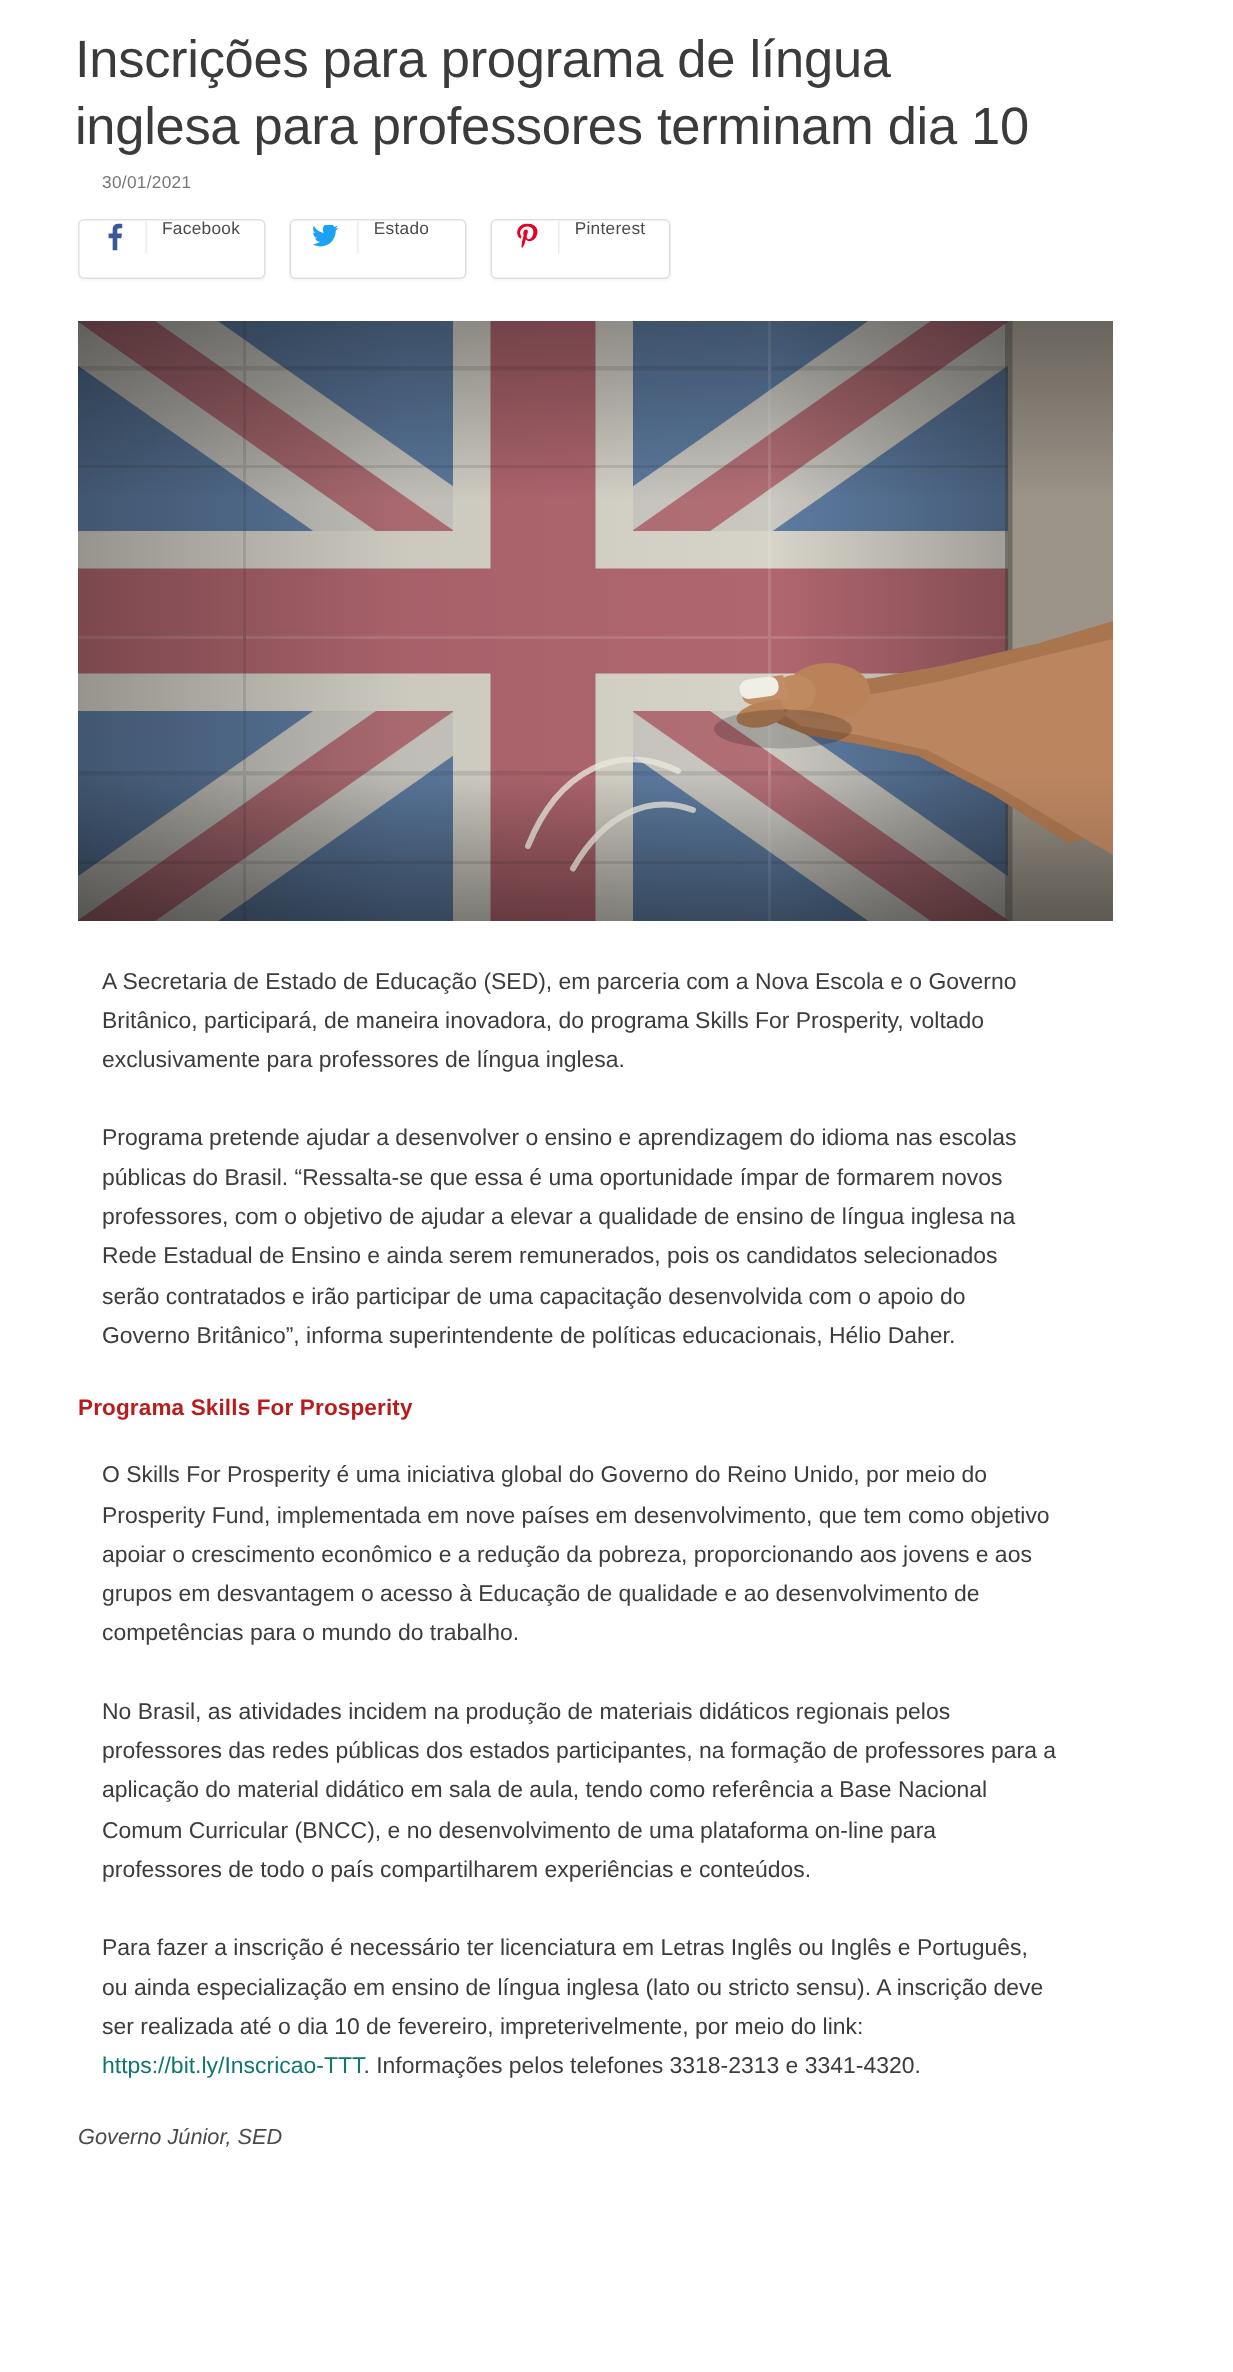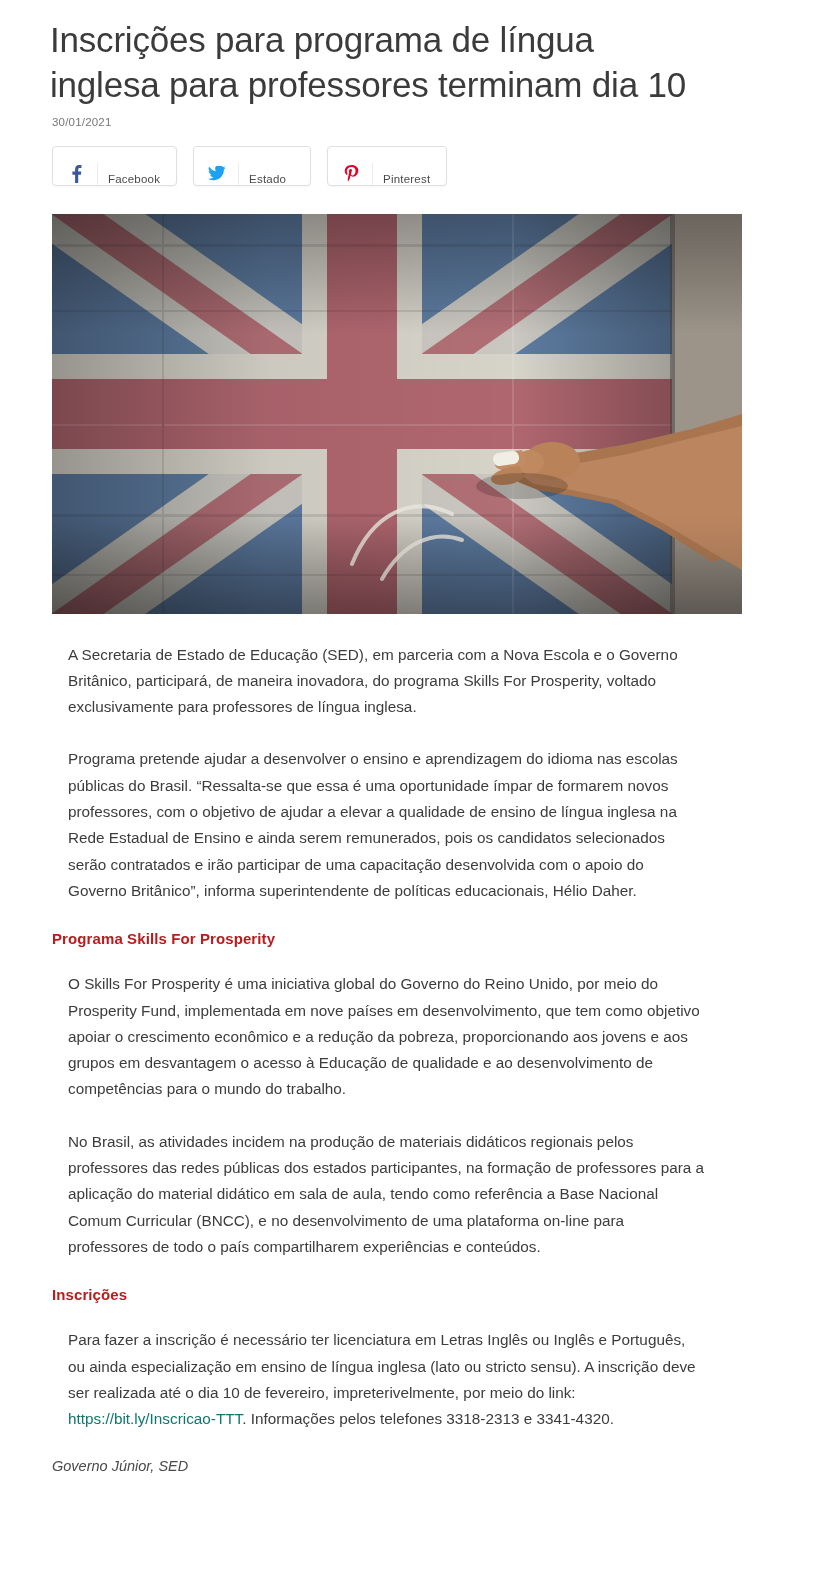--- a/index.html
+++ b/index.html
@@ -25,31 +25,31 @@
     line-height: 1.28;
     font-weight: 400;
     color: #3b3b3b;
     margin: 0 0 8px 0;
     letter-spacing: -0.2px;
     max-width: 660px;
   }
   .article-date {
     font-size: 11.5px;
     color: #777777;
-    margin: 8px 0 18px 2px;
+    margin: 8px 0 18px 18px;
     letter-spacing: 0.2px;
   }
   .share-row {
     display: flex;
     gap: 16px;
     margin: 0 0 28px 2px;
   }
   .share-btn {
     display: flex;
-    align-items: flex-end;
+    align-items: flex-start;
     border: 1px solid #e0e0e0;
     border-radius: 4px;
     background: #ffffff;
     height: 40px;
     padding: 0 16px 0 12px;
     box-shadow: 0 1px 2px rgba(0,0,0,0.04);
     cursor: pointer;
     min-width: 118px;
     box-sizing: border-box;
   }
@@ -233,21 +233,20 @@
   <p class="body-text">A Secretaria de Estado de Educação (SED), em parceria com a Nova Escola e o Governo Britânico, participará, de maneira inovadora, do programa Skills For Prosperity, voltado exclusivamente para professores de língua inglesa.</p>
 
   <p class="body-text">Programa pretende ajudar a desenvolver o ensino e aprendizagem do idioma nas escolas públicas do Brasil. “Ressalta-se que essa é uma oportunidade ímpar de formarem novos professores, com o objetivo de ajudar a elevar a qualidade de ensino de língua inglesa na Rede Estadual de Ensino e ainda serem remunerados, pois os candidatos selecionados serão contratados e irão participar de uma capacitação desenvolvida com o apoio do Governo Britânico”, informa superintendente de políticas educacionais, Hélio Daher.</p>
 
   <h3 class="sub-head">Programa Skills For Prosperity</h3>
 
   <p class="body-text">O Skills For Prosperity é uma iniciativa global do Governo do Reino Unido, por meio do Prosperity Fund, implementada em nove países em desenvolvimento, que tem como objetivo apoiar o crescimento econômico e a redução da pobreza, proporcionando aos jovens e aos grupos em desvantagem o acesso à Educação de qualidade e ao desenvolvimento de competências para o mundo do trabalho.</p>
 
   <p class="body-text">No Brasil, as atividades incidem na produção de materiais didáticos regionais pelos professores das redes públicas dos estados participantes, na formação de professores para a aplicação do material didático em sala de aula, tendo como referência a Base Nacional Comum Curricular (BNCC), e no desenvolvimento de uma plataforma on-line para professores de todo o país compartilharem experiências e conteúdos.</p>
 
-  <h3 class="sub-head">Inscrições</h3>
 
   <p class="body-text">
     <span>Para fazer a inscrição é necessário ter licenciatura em Letras Inglês ou Inglês e Português, ou ainda especialização em ensino de língua inglesa (lato ou stricto sensu). A inscrição deve ser realizada até o dia 10 de fevereiro, impreterivelmente, por meio do link:</span>
     <a class="link" href="#">https://bit.ly/Inscricao-TTT</a><span>. Informações pelos telefones 3318-2313 e 3341-4320.</span>
   </p>
 
   <p class="signature">Governo Júnior, SED</p>
 
 </div>
 

